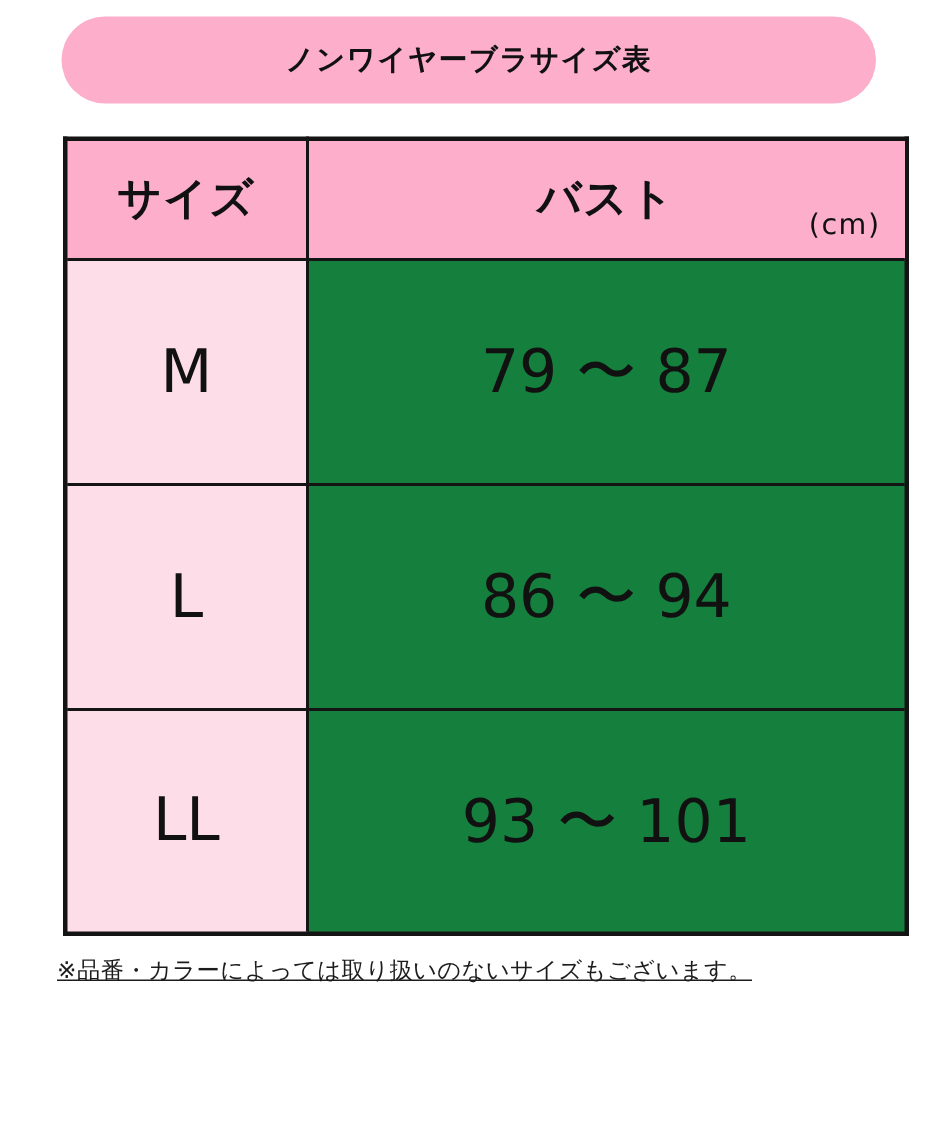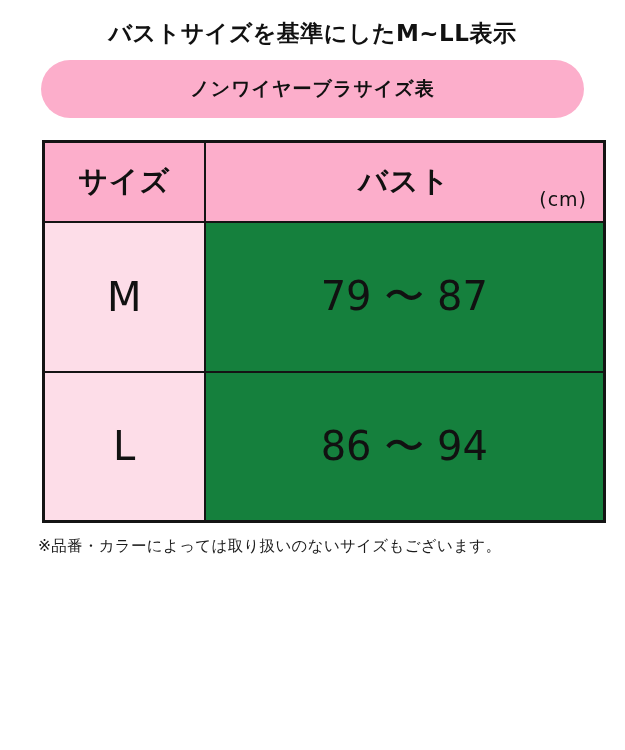--- a/index.html
+++ b/index.html
@@ -76,28 +76,28 @@
     background:#15803d;
   }
   td.cell-size{
     background:var(--light-pink);
   }
   .footnote{
     margin:13px 0 0 38px;
     font-size:15.5px;
     letter-spacing:0.3px;
     color:#1c1c1c;
+    text-decoration:underline;
   }
 </style>
 </head>
 <body>
 
 <div class="page">
 
-  <div class="title">バストサイズを基準にしたM~LL表示</div>
 
   <div class="banner">
     <span class="banner-label">ノンワイヤーブラサイズ表</span>
   </div>
 
   <table class="size-table">
     <thead>
       <tr>
         <th class="col-size">サイズ</th>
         <th class="col-bust">
@@ -108,18 +108,22 @@
     </thead>
     <tbody>
       <tr>
         <td class="cell-size">M</td>
         <td class="cell-bust">79 〜 87</td>
       </tr>
       <tr>
         <td class="cell-size">L</td>
         <td class="cell-bust">86 〜 94</td>
       </tr>
+      <tr>
+        <td class="cell-size">LL</td>
+        <td class="cell-bust">93 〜 101</td>
+      </tr>
     </tbody>
   </table>
 
   <div class="footnote">※品番・カラーによっては取り扱いのないサイズもございます。</div>
 
 </div>
 
 </body></html>

